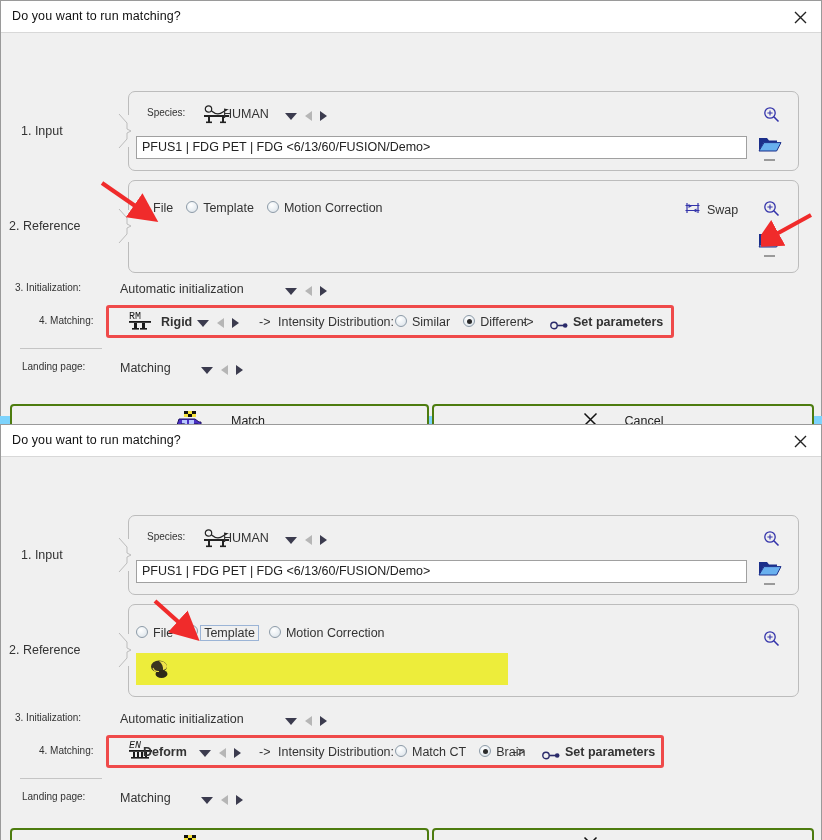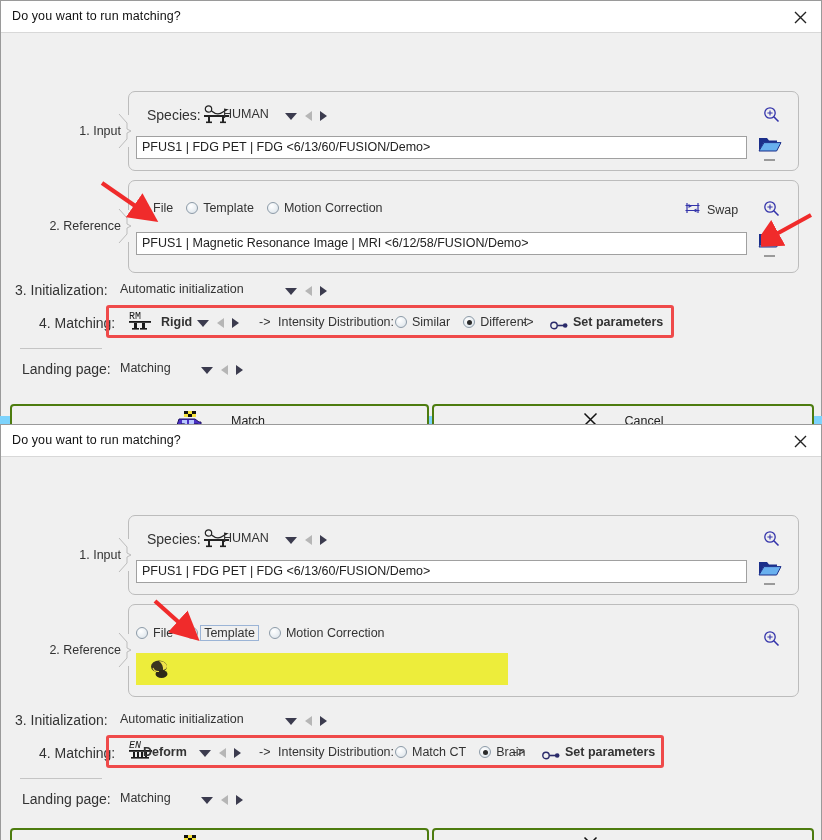--- a/index.html
+++ b/index.html
@@ -15,42 +15,42 @@
   .close-btn{position:absolute;right:8px;top:5px;width:26px;height:22px;display:flex;align-items:center;justify-content:center;cursor:pointer;}
   .close-btn svg{display:block;}
 
   .body{position:relative;height:383px;background:#f0f0f0;}
 
   
   .groupbox{position:absolute;border:1px solid #bcbcbc;border-radius:7px;background:#f0f0f0;box-sizing:border-box;}
   #grp-input{left:127px;top:58px;width:671px;height:80px;}
   #grp-ref{left:127px;top:147px;width:671px;height:93px;}
   .grp-notch{position:absolute;left:-1px;width:12px;background:#f0f0f0;}
-  .grp-label{position:absolute;font-size:12.5px;color:#333;text-align:right;}
+  .grp-label{position:absolute;font-size:12.5px;color:#333;}
   #lbl-input{left:20px;top:91px;width:100px;}
   #lbl-ref{left:8px;top:186px;width:112px;}
   .brace{position:absolute;width:14px;}
   .brace svg{display:block;}
 
-  .row-label{position:absolute;font-size:14px;color:#333;}
+  .row-label{position:absolute;font-size:10px;color:#333;}
   .val-text{position:absolute;font-size:12.5px;color:#333;}
 
   
   .textfield{position:absolute;background:#fff;border:1px solid #a0a0a0;box-sizing:border-box;
              font-size:12.5px;color:#222;padding:3px 5px;height:23px;line-height:15px;overflow:hidden;white-space:nowrap;}
 
   
   .combo-ctrls{position:absolute;display:flex;align-items:center;gap:8px;height:14px;}
   .tri-down{width:0;height:0;border-left:6px solid transparent;border-right:6px solid transparent;border-top:7px solid #3b3b4e;cursor:pointer;}
   .tri-left{width:0;height:0;border-top:5.5px solid transparent;border-bottom:5.5px solid transparent;border-right:7px solid #b6b6b6;cursor:pointer;}
   .tri-right{width:0;height:0;border-top:5.5px solid transparent;border-bottom:5.5px solid transparent;border-left:7px solid #3b3b4e;cursor:pointer;}
 
   
   .radio-group{position:absolute;display:flex;align-items:center;font-size:12.5px;color:#333;}
-  .radio{display:inline-flex;align-items:center;cursor:pointer;margin-right:13px;}
+  .radio{display:inline-flex;cursor:pointer;margin-right:13px;}
   .rdot{width:12px;height:12px;border-radius:50%;border:1px solid #8d9ba8;
         background:radial-gradient(circle at 38% 32%,#ffffff 0%,#eaeff3 55%,#d5dde4 100%);
         margin-right:5px;box-sizing:border-box;position:relative;flex:0 0 auto;}
   .rdot.on::after{content:"";position:absolute;left:2.5px;top:2.5px;width:5px;height:5px;border-radius:50%;background:#2a2a2a;}
   .rlabel{white-space:nowrap;}
   .rlabel.focus{border:1px solid #9bb4d6;padding:0 3px;margin:0 -3px;}
 
   
   .icon{position:absolute;cursor:pointer;}
   .icon.static{cursor:default;margin-left:14px;}
@@ -180,21 +180,20 @@
       </div>
 
       <div class="icon" style="left:762px;top:167px;">
         <svg width="17" height="17" viewBox="0 0 17 17">
           <circle cx="7" cy="7" r="5.2" fill="none" stroke="#3333aa" stroke-width="1.3"></circle>
           <path d="M10.8 10.8 L15.5 15.5" stroke="#3333aa" stroke-width="1.6"></path>
           <path d="M7 4.4 V9.6 M4.4 7 H9.6" stroke="#3333aa" stroke-width="1.1"></path>
         </svg>
       </div>
 
-      <div class="textfield" style="left:135px;top:199px;width:611px;">PFUS1 | Magnetic Resonance Image | MRI &lt;6/12/58/FUSION/Demo&gt;</div>
       <div class="icon" style="left:757px;top:197px;">
         <svg width="24" height="20" viewBox="0 0 24 20">
           <path d="M1 4 H9 L11 6.4 H19 V8.6 H6 L1 17 Z" fill="#1b2f8a"></path>
           <path d="M6 8.6 H23 L18.6 17 H1 Z" fill="#69b0ee" stroke="#1b2f8a" stroke-width="1"></path>
         </svg>
       </div>
       <div class="minus" style="left:763px;top:222px;"></div>
 
       <div class="row-label" style="left:14px;top:249px;">3. Initialization:</div>
       <div class="val-text" style="left:119px;top:249px;">Automatic initialization</div>

